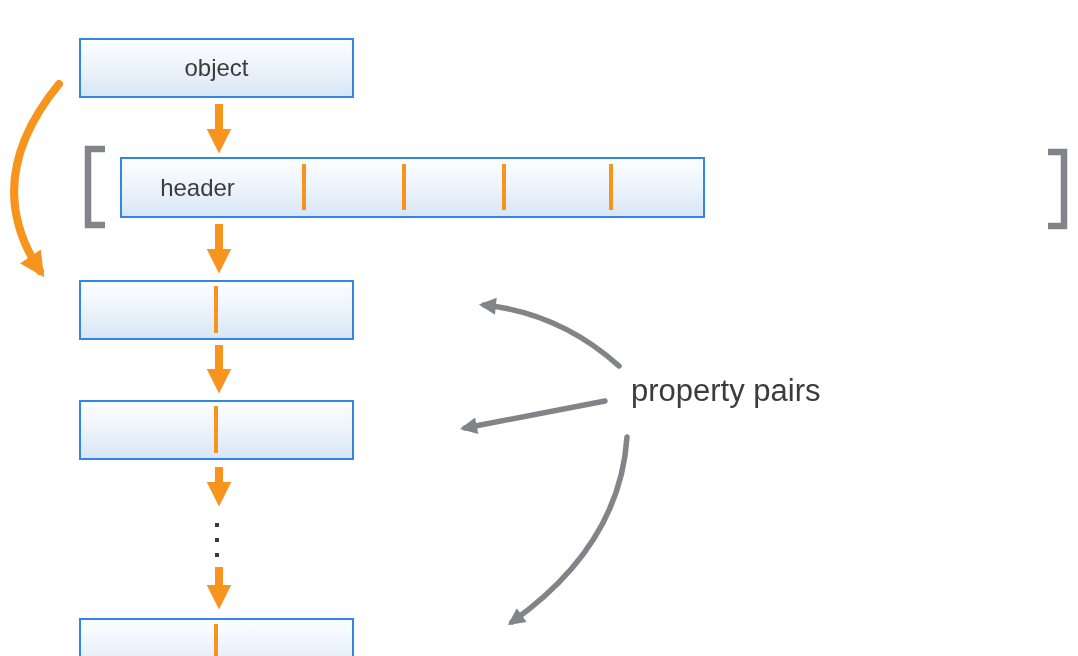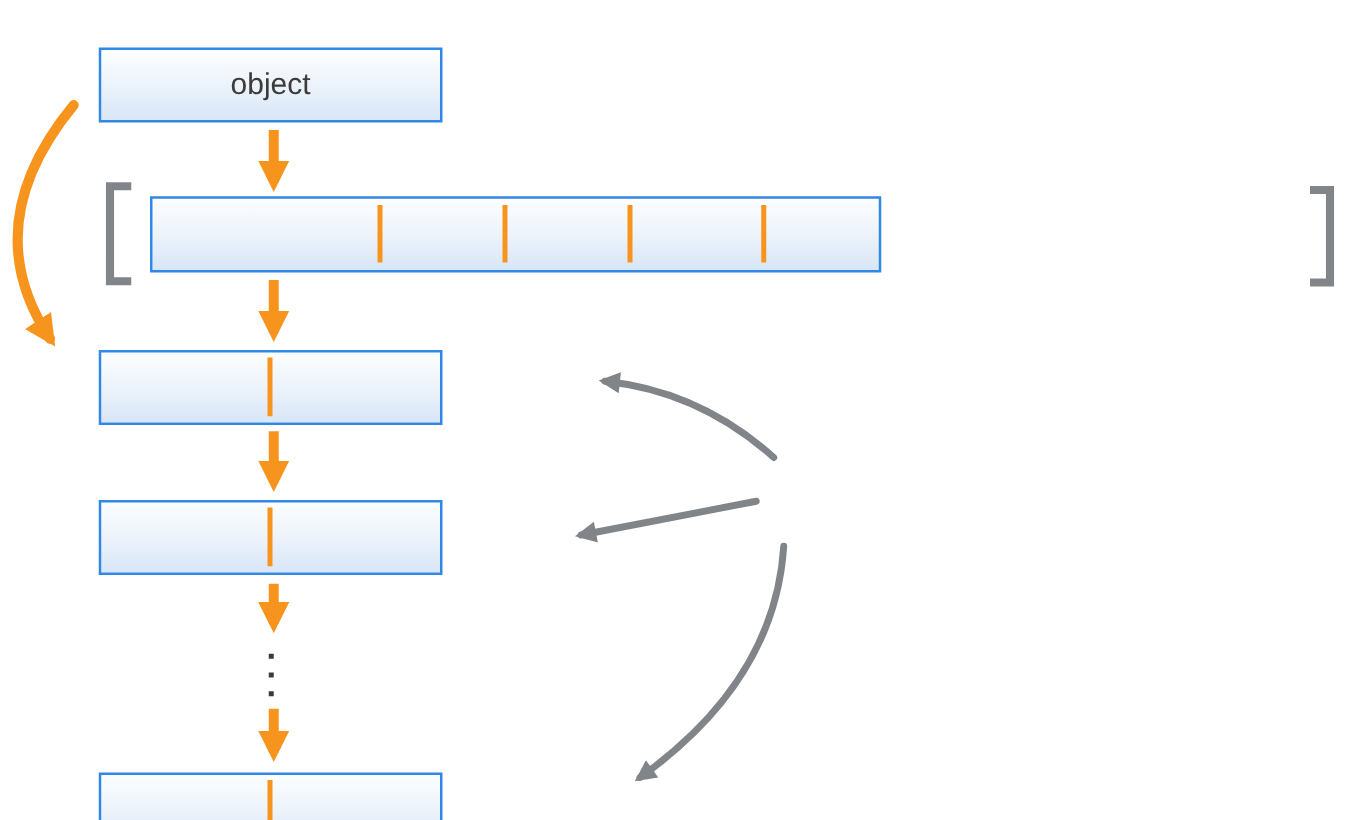--- a/index.html
+++ b/index.html
@@ -72,37 +72,39 @@
     <path d="M 619 338 Q 560 285 484 277" class="gray-stroke" stroke-width="5.5" stroke-linecap="round" marker-end="url(#gh)"></path>
     <path d="M 605 373 L 465 400" class="gray-stroke" stroke-width="5.5" stroke-linecap="round" marker-end="url(#gh)"></path>
     <path d="M 627 409 Q 620 517 512 594" class="gray-stroke" stroke-width="5.5" stroke-linecap="round" marker-end="url(#gh)"></path>
   </svg>
 
   <div class="box object-box">
     <span class="box-label">object</span>
   </div>
 
   <div class="box header-box">
+    <span class="header-label box-label">header</span>
     <div class="hdiv hd1"></div>
     <div class="hdiv hd2"></div>
     <div class="hdiv hd3"></div>
     <div class="hdiv hd4"></div>
   </div>
 
 
   <div class="box pair-box pair1">
     <div class="pdiv"></div>
   </div>
   <div class="box pair-box pair2">
     <div class="pdiv"></div>
   </div>
   <div class="box pair-box pair3">
     <div class="pdiv"></div>
   </div>
 
+  <div class="big-label pairs-label">property pairs</div>
 
   <div class="dots">
     <div class="dot"></div>
     <div class="dot"></div>
     <div class="dot"></div>
   </div>
 
 </div>
 
 </body></html>

